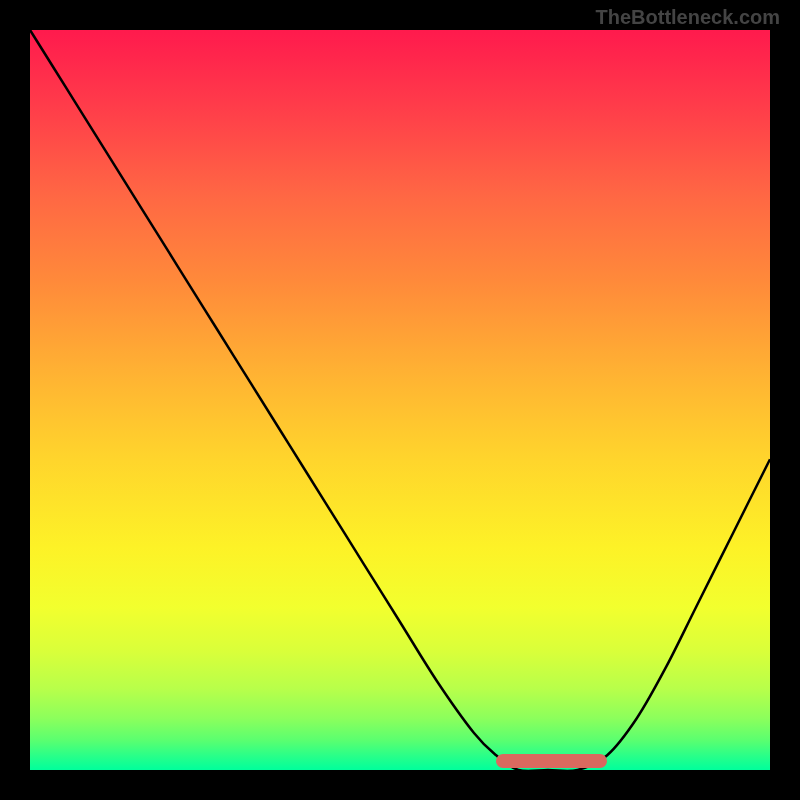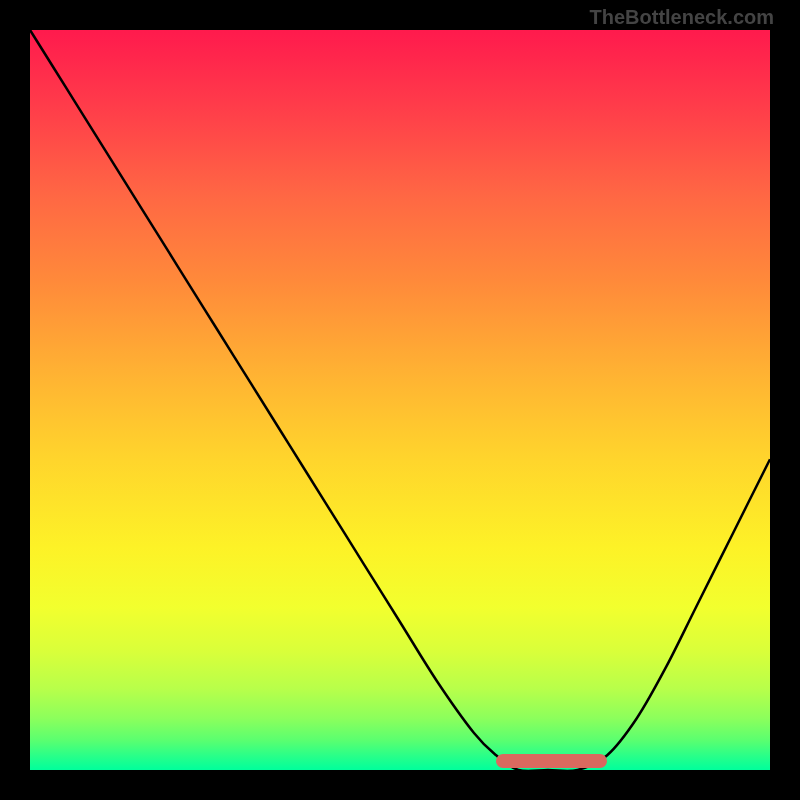--- a/index.html
+++ b/index.html
@@ -7,21 +7,21 @@
     padding: 0;
     background: #000;
     width: 800px;
     height: 800px;
     position: relative;
     font-family: Arial, sans-serif;
   }
   .watermark {
     position: absolute;
     top: 6px;
-    right: 26px;
+    right: 20px;
     color: #444;
     font-size: 20px;
     font-weight: bold;
     z-index: 10;
   }
   .plot-area {
     position: absolute;
     left: 30px;
     top: 30px;
     width: 740px;

